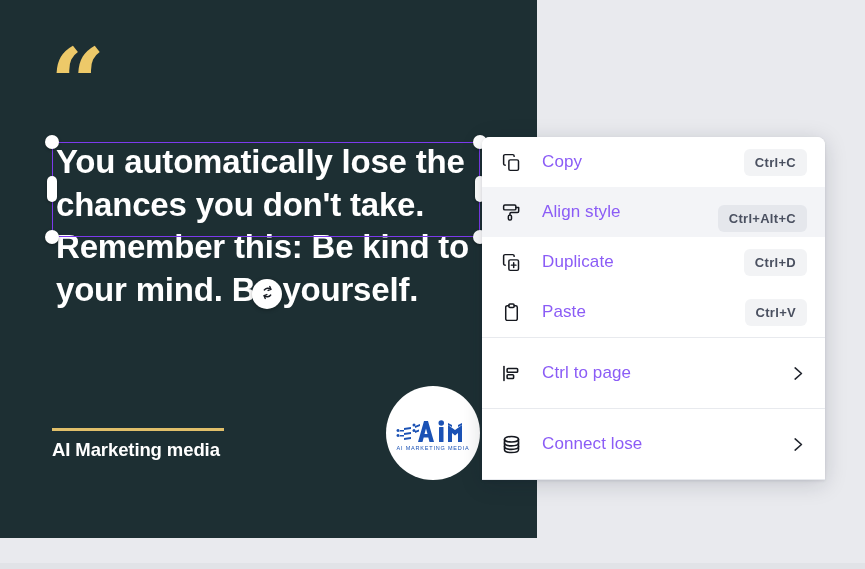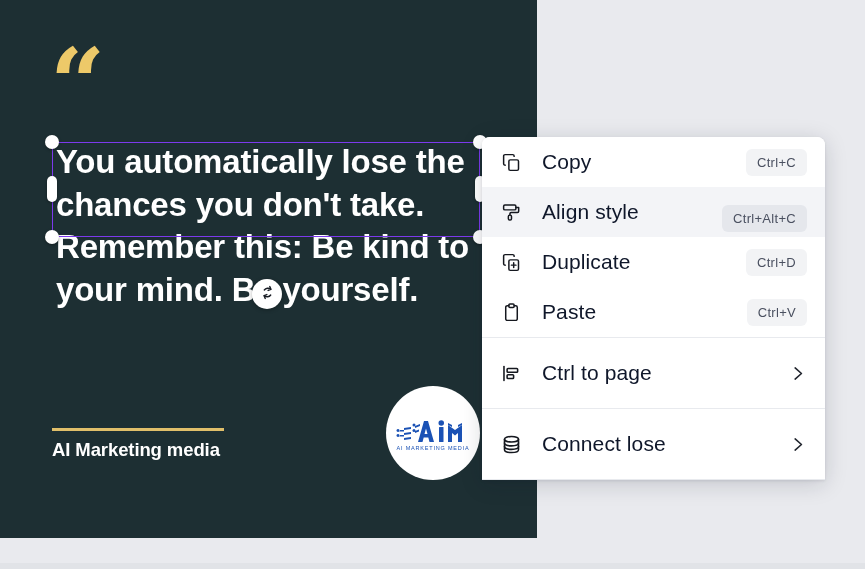--- a/index.html
+++ b/index.html
@@ -182,33 +182,34 @@
   .menu-icon {
     width: 26px;
     min-width: 26px;
     display: flex;
     align-items: center;
     justify-content: flex-start;
     color: #15181f;
   }
   .menu-label {
     flex: 1;
-    color: #0f172a;
-    font-size: 21px;
+    color: #8b5cf6;
+    font-size: 17px;
     padding-left: 15px;
     letter-spacing: 0.1px;
   }
   .menu-shortcut {
     background: #f2f3f5;
     color: #4a5060;
     font-size: 13px;
     padding: 6px 11px;
     border-radius: 6px;
     letter-spacing: 0.3px;
     white-space: nowrap;
+    font-weight: bold;
   }
   .menu-item.hovered .menu-shortcut { background: #e5e7ec; margin-top: 12px; }
 
   .menu-chevron {
     color: #20242d;
     display: flex;
     align-items: center;
   }
 
   .menu-divider {

